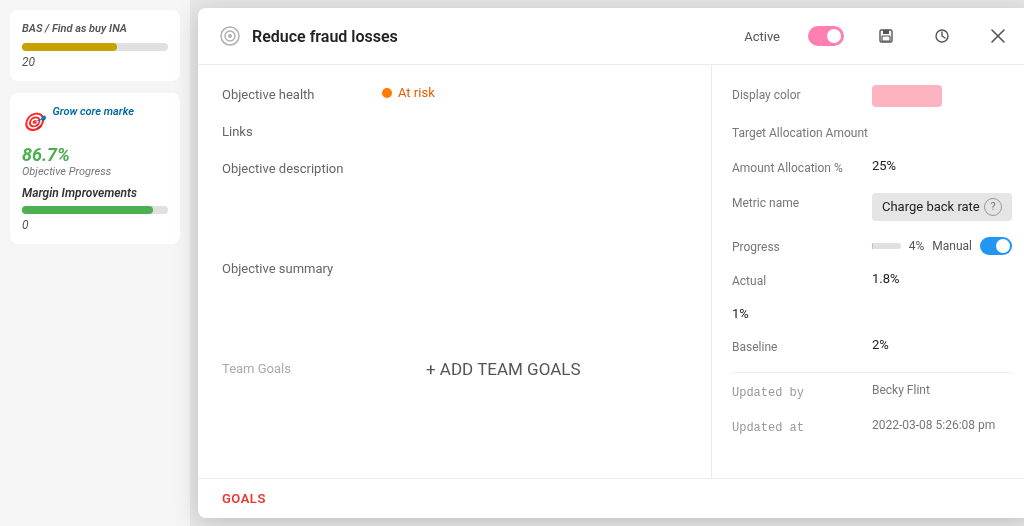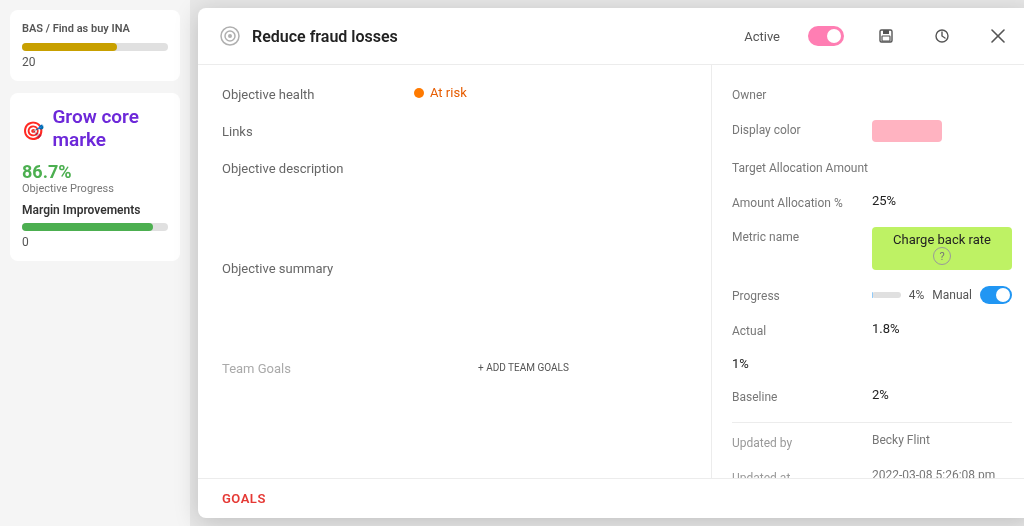--- a/index.html
+++ b/index.html
@@ -20,20 +20,21 @@
       padding: 10px;
       overflow: hidden;
       flex-shrink: 0;
     }
 
     .left-card {
       background: white;
       border-radius: 8px;
       padding: 12px;
       margin-bottom: 12px;
+      font-style: italic;
     }
 
     .left-card-title {
       font-size: 11px;
       color: #555;
       font-weight: 600;
       margin-bottom: 8px;
     }
 
     .progress-bar-container {
@@ -56,24 +57,24 @@
       border-radius: 4px;
       width: 90%;
     }
 
     .progress-number {
       font-size: 12px;
       color: #555;
     }
 
     .grow-title {
-      font-size: 19px;
+      font-size: 11px;
       font-weight: 600;
-      color: #6d28d9;
-      margin-bottom: 4px;
+      color: #0369a1;
+      margin-bottom: 20px;
     }
 
     .grow-percentage {
       font-size: 18px;
       font-weight: 700;
       color: #4caf50;
     }
 
     .grow-label {
       font-size: 11px;
@@ -187,21 +188,20 @@
       flex: 1;
       padding: 20px 24px;
       border-right: 1px solid #ececec;
       overflow-y: auto;
     }
 
     .field-row {
       display: flex;
       margin-bottom: 20px;
       align-items: flex-start;
-      gap: 32px;
     }
 
     .field-label {
       width: 160px;
       font-size: 13px;
       color: #666;
       padding-top: 2px;
       flex-shrink: 0;
     }
 
@@ -237,24 +237,24 @@
 
     .team-goals-label {
       font-size: 13px;
       color: #aaa;
     }
 
     .add-team-goals-btn {
       display: inline-flex;
       align-items: center;
       gap: 6px;
-      font-size: 10px;
+      font-size: 17px;
       color: #555;
       cursor: pointer;
-      margin-left: 64px;
+      margin-left: 44px;
     }
 
     
     .right-section {
       width: 320px;
       padding: 20px 20px;
       overflow-y: auto;
       flex-shrink: 0;
     }
 
@@ -280,30 +280,29 @@
     }
 
     .color-swatch {
       width: 70px;
       height: 22px;
       background: #ffb3c1;
       border-radius: 4px;
     }
 
     .metric-name-box {
-      background: #bef264;
+      background: #e5e5e5;
       border-radius: 4px;
       padding: 5px 10px;
       font-size: 13px;
       color: #222;
       display: flex;
       align-items: center;
       justify-content: space-between;
       width: 100%;
-      flex-direction: column;
     }
 
     .info-icon {
       width: 18px;
       height: 18px;
       border: 1.5px solid #999;
       border-radius: 50%;
       display: flex;
       align-items: center;
       justify-content: center;
@@ -369,20 +368,21 @@
 
     .divider {
       border: none;
       border-top: 1px solid #ececec;
       margin: 10px 0;
     }
 
     .updated-label {
       font-size: 12px;
       color: #999;
+      font-family: Liberation Mono, monospace;
     }
 
     .updated-value {
       font-size: 12px;
       color: #777;
     }
 
     
     .modal-footer {
       padding: 12px 24px;
@@ -495,24 +495,20 @@
           <div class="field-label team-goals-label">Team Goals</div>
           <div class="field-value">
             <span class="add-team-goals-btn">+ ADD TEAM GOALS</span>
           </div>
         </div>
 
       </div>
 
       <div class="right-section">
 
-        <div class="right-field-row">
-          <div class="right-field-label">Owner</div>
-          <div class="right-field-value"></div>
-        </div>
 
         <div class="right-field-row">
           <div class="right-field-label">Display color</div>
           <div class="right-field-value">
             <div class="color-swatch"></div>
           </div>
         </div>
 
         <div class="right-field-row">
           <div class="right-field-label">Target Allocation Amount</div>

